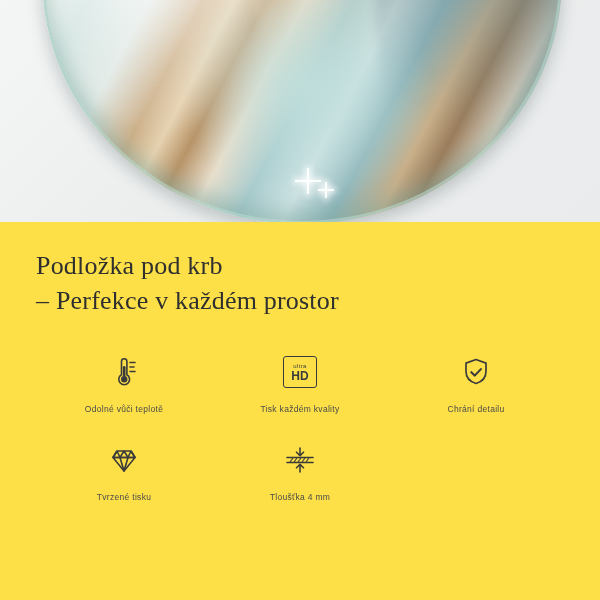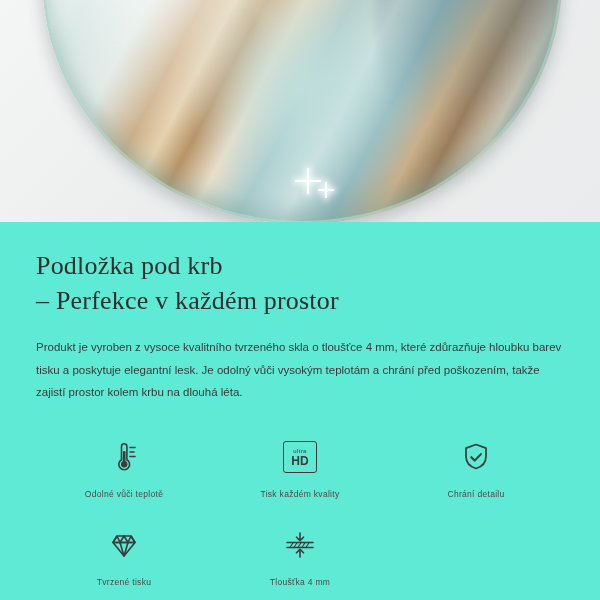--- a/index.html
+++ b/index.html
@@ -10,21 +10,21 @@
     width: 600px;
     height: 600px;
     background: #ffffff;
     font-family: "Liberation Sans", sans-serif;
     overflow: hidden;
   }
   .page {
     position: relative;
     width: 600px;
     height: 600px;
-    background: #5eead4;
+    background: #fde047;
     overflow: hidden;
   }
 
   
   .hero {
     position: relative;
     width: 600px;
     height: 222px;
     background: #f2f3f3;
     overflow: hidden;
@@ -233,21 +233,20 @@
     <div class="sparkle s1"></div>
     <div class="sparkle s2"></div>
   </div>
 
   <div class="content">
     <h1 class="title">
       <span>Podložka pod krb</span>
       <span class="line2">– Perfekce v každém prostor</span>
     </h1>
 
-    <p class="desc">Produkt je vyroben z vysoce kvalitního tvrzeného skla o tloušťce 4 mm, které zdůrazňuje hloubku barev tisku a poskytuje elegantní lesk. Je odolný vůči vysokým teplotám a chrání před poškozením, takže zajistí prostor kolem krbu na dlouhá léta.</p>
 
     <div class="features">
 
       <div class="feature">
         <span class="glyph">
           <svg width="40" height="40" viewBox="0 0 40 40" aria-hidden="true">
             <g fill="none" stroke="#3b3b3b" stroke-width="1.6" stroke-linecap="round">
               <path d="M17.5 9.5a2.7 2.7 0 0 1 5.4 0v13.2a5.4 5.4 0 1 1-5.4 0z"></path>
               <line x1="26" y1="10.5" x2="31" y2="10.5"></line>
               <line x1="26" y1="15" x2="30" y2="15"></line>

